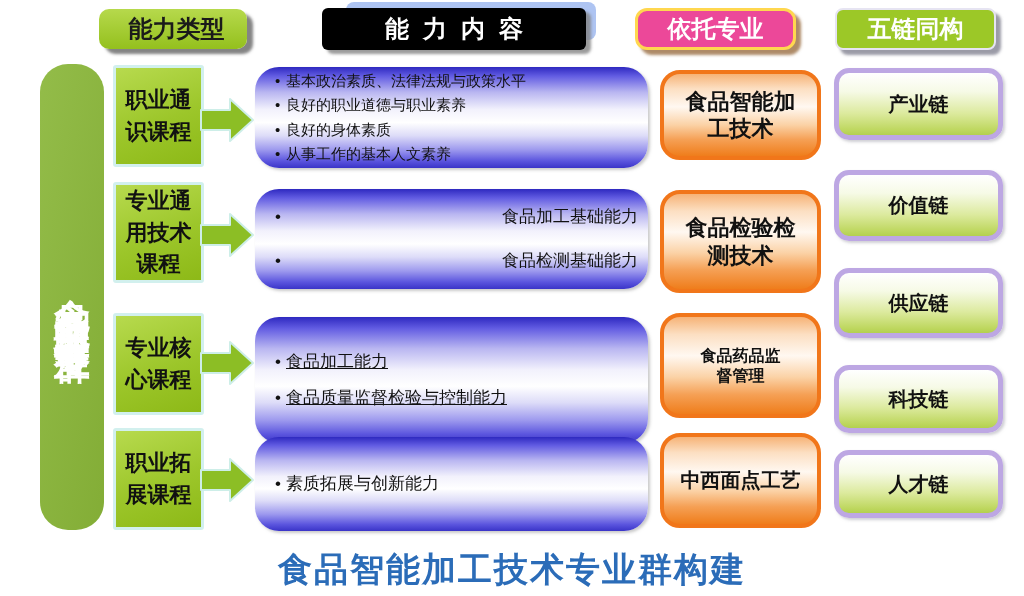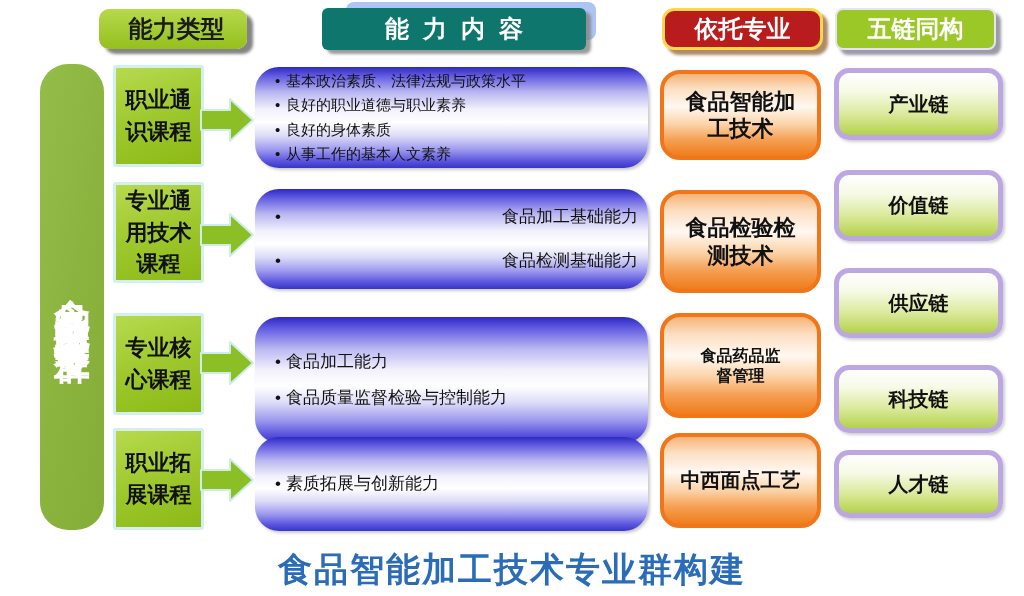--- a/index.html
+++ b/index.html
@@ -14,26 +14,26 @@
   .hdr{font-weight:bold;font-size:24px;}
   .hdr-type{
     left:99px;top:9px;width:148px;height:40px;border-radius:10px;color:#1a1a1a;
     background:linear-gradient(180deg,#b6d94c,#94c01d);
     box-shadow:6px 5px 3px rgba(110,110,110,.85);
     padding-left:7px;
   }
   .hdr-content-back{left:346px;top:2px;width:250px;height:38px;border-radius:8px;background:#aec4f2;}
   .hdr-content{
     left:322px;top:8px;width:264px;height:42px;border-radius:6px;color:#fff;
-    background:#0f766e;letter-spacing:14px;text-indent:14px;
+    background:#000000;letter-spacing:14px;text-indent:14px;
     box-shadow:5px 4px 3px rgba(130,130,130,.8);
   }
   .hdr-major{
-    left:662px;top:8px;width:161px;height:42px;border-radius:12px;color:#fff;
-    background:#b91c1c;border:3px solid #ffd74f;
+    left:635px;top:8px;width:161px;height:42px;border-radius:12px;color:#fff;
+    background:#ec4899;border:3px solid #ffd74f;
     box-shadow:5px 5px 3px rgba(140,90,40,.7);
   }
   .hdr-chain{
     left:835px;top:8px;width:161px;height:42px;border-radius:8px;color:#fff;
     background:#9cc827;border:2px solid #e6e4f2;
     box-shadow:5px 5px 3px rgba(130,130,145,.8);
   }
 
   
   .left-bar{
@@ -138,21 +138,21 @@
   <div class="abs major-box" style="top:190px;height:103px;">
     <div class="major-line">食品检验检
 测技术</div>
   </div>
 
   <div class="abs center cat-box" style="top:313px;height:102px;">专业核
 心课程</div>
   <svg class="abs arrow" style="top:340px;" viewBox="0 0 54 46">
     <polygon points="1,13 30,13 30,2 53,23 30,44 30,33 1,33" fill="#8cbe25" stroke="#cdeee8" stroke-width="2" stroke-linejoin="round"></polygon>
   </svg>
-  <div class="abs bar bar-big" style="top:317px;height:126px;gap:14px;">
+  <div class="abs bar bar-big" style="top:317px;height:126px;gap:14px;text-decoration:underline;">
     <div class="bullet">食品加工能力</div>
     <div class="bullet">食品质量监督检验与控制能力</div>
   </div>
   <div class="abs major-box" style="top:313px;height:105px;">
     <div class="major-line-sm">食品药品监
 督管理</div>
   </div>
 
   <div class="abs center cat-box" style="top:428px;height:102px;">职业拓
 展课程</div>

